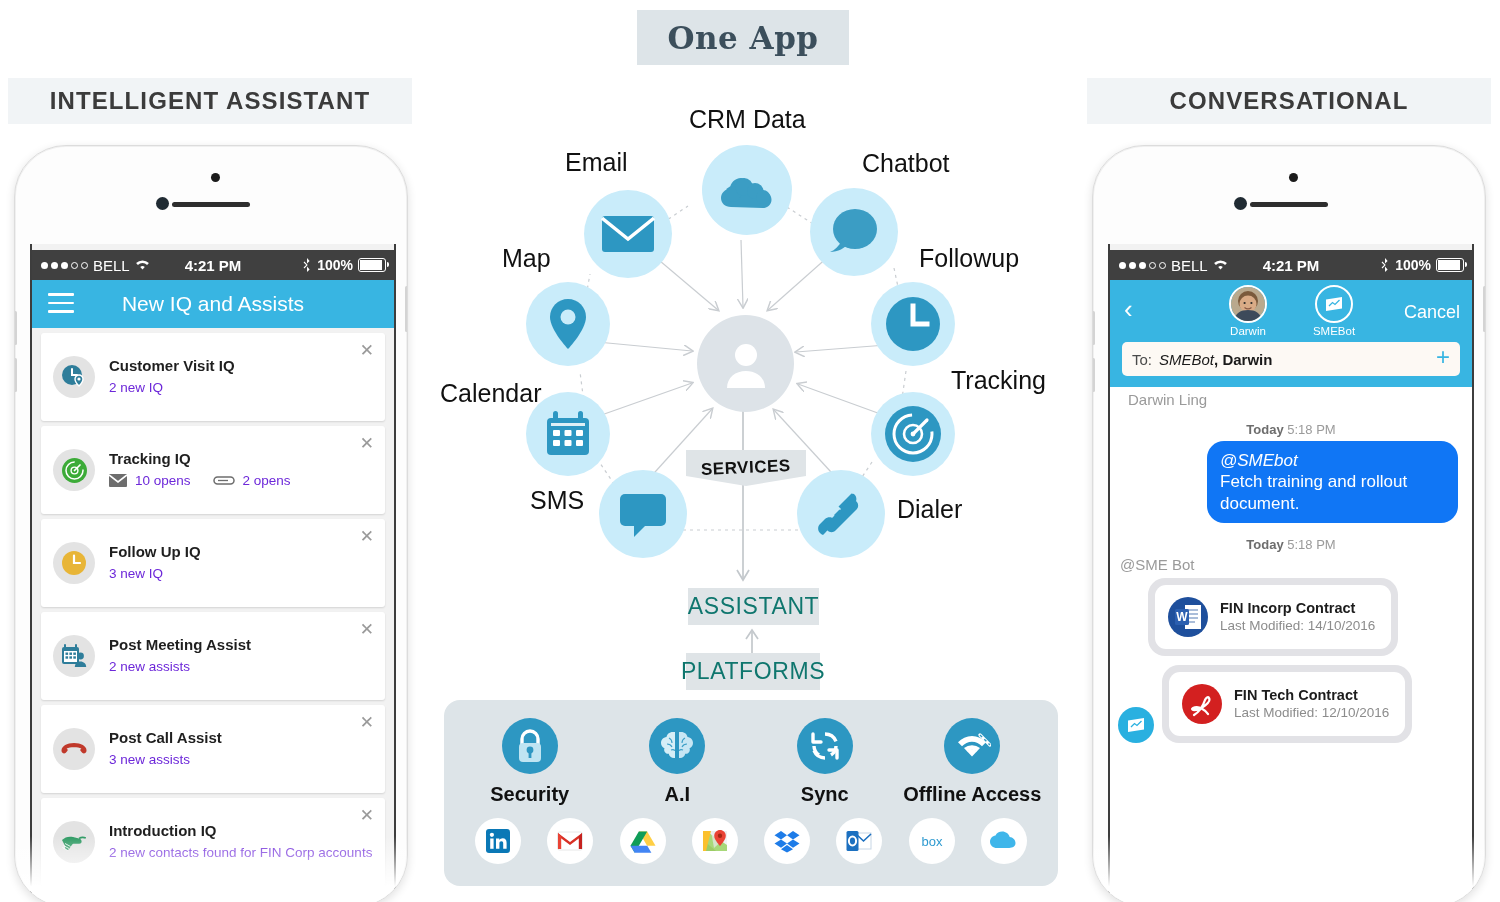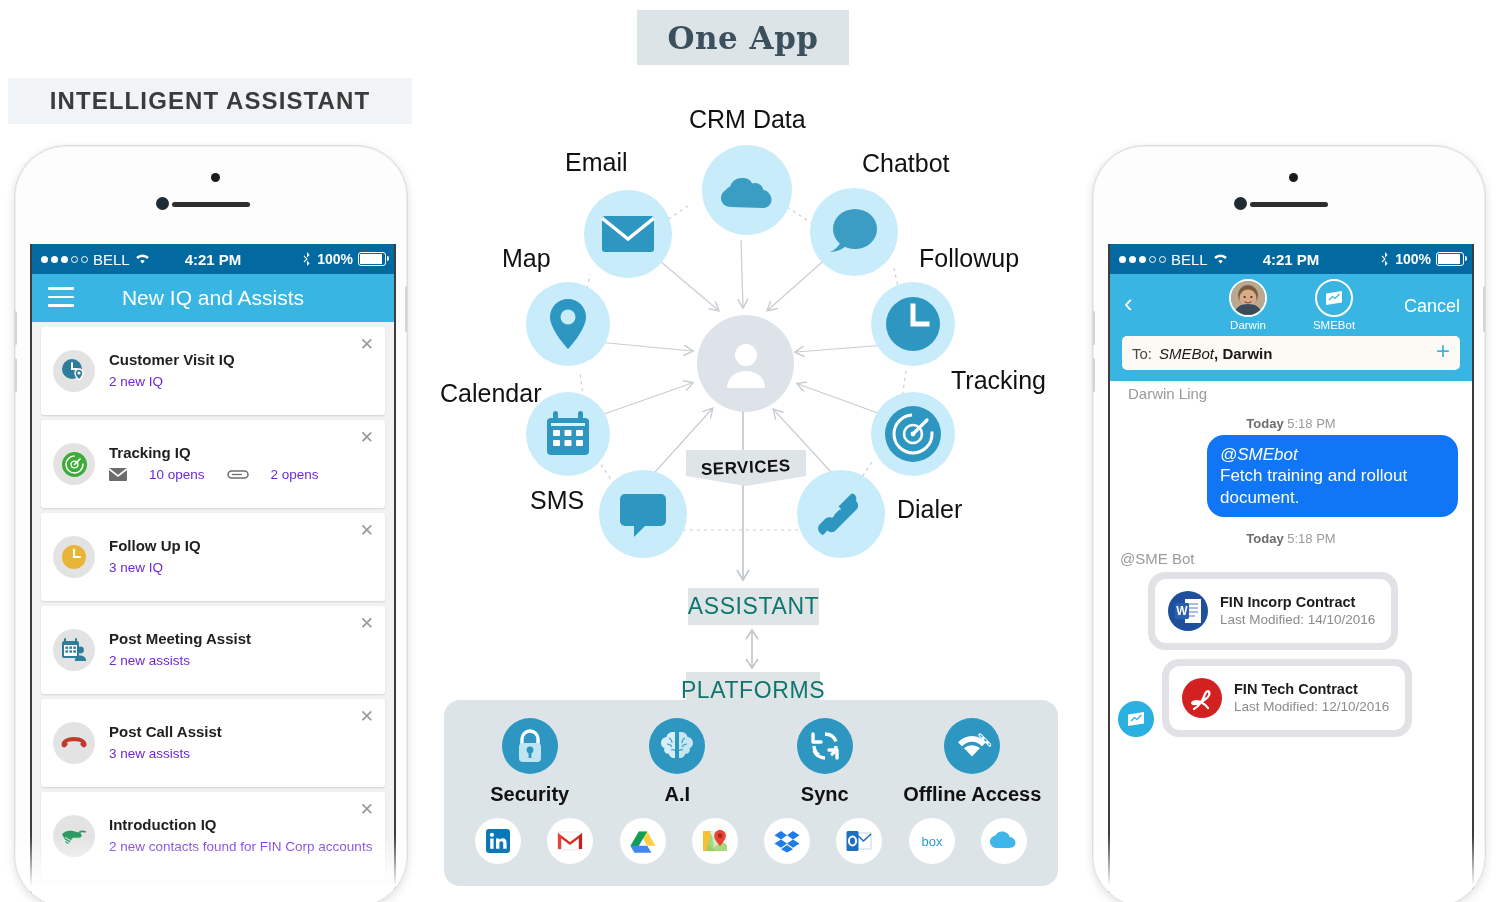--- a/index.html
+++ b/index.html
@@ -51,22 +51,22 @@
   .side-btn{position:absolute;width:3px;background:#d4d4d4;border-radius:2px;}
 
   .screen{
     position:absolute;left:15px;top:98px;width:362px;height:650px;
     background:#f2f2f2;border-left:2px solid #3d3d3d;border-right:2px solid #3d3d3d;
     overflow:hidden;
   }
 
   
   .statusbar{
-    height:30px;background:#0369a1;color:#fff;display:flex;align-items:center;
-    font-size:15px;position:relative;
+    height:30px;background:#404040;color:#fff;display:flex;align-items:center;
+    font-size:15px;position:relative;margin-top:6px;
   }
   .sb-left{position:absolute;left:9px;display:flex;align-items:center;gap:5px;}
   .dots{display:flex;gap:3px;align-items:center;}
   .dot{width:7px;height:7px;border-radius:50%;background:#fff;}
   .dot.hollow{background:transparent;border:1.2px solid #fff;width:5px;height:5px;}
   .sb-center{position:absolute;left:0;right:0;text-align:center;font-weight:bold;font-size:15px;}
   .sb-right{position:absolute;right:8px;display:flex;align-items:center;gap:5px;font-weight:bold;font-size:14px;}
   .batt{width:26px;height:12px;border:1.5px solid #fff;border-radius:3px;position:relative;}
   .batt::after{content:"";position:absolute;right:-4px;top:3px;width:2px;height:5px;background:#fff;border-radius:0 2px 2px 0;}
   .batt i{position:absolute;left:1px;top:1px;bottom:1px;width:22px;background:#fff;display:block;}
@@ -89,21 +89,21 @@
   }
   .card .avatar{
     width:42px;height:42px;border-radius:50%;background:#e3e3e3;flex:none;
     display:flex;align-items:center;justify-content:center;margin-right:14px;
   }
   .card .body{flex:1;min-width:0;}
   .card .t{font-size:15px;font-weight:bold;color:#1f1f1f;line-height:1.25;}
   .card .s{font-size:13.5px;color:#6d28d9;margin-top:3px;line-height:1.3;
     display:flex;align-items:center;gap:6px;flex-wrap:wrap;}
   .card .x{position:absolute;right:11px;top:9px;color:#9a9a9a;font-size:17px;line-height:1;cursor:pointer;}
-  .meta-grp{display:flex;align-items:center;gap:22px;margin-right:16px;}
+  .meta-grp{display:flex;align-items:center;gap:8px;margin-right:16px;}
 
   
   .chat-nav{background:#38b5e2;color:#fff;position:relative;height:62px;}
   .chat-nav .back{position:absolute;left:14px;top:16px;font-size:26px;line-height:1;}
   .chat-nav .cancel{position:absolute;right:12px;top:22px;font-size:18px;}
   .participants{position:absolute;left:0;right:0;top:5px;display:flex;justify-content:center;gap:24px;}
   .part{display:flex;flex-direction:column;align-items:center;width:62px;}
   .part .pic{width:34px;height:34px;border-radius:50%;overflow:hidden;border:2px solid #fff;}
   .part .nm{font-size:11.5px;margin-top:2px;}
   .bot-circle{width:34px;height:34px;border-radius:50%;border:2px solid #fff;
@@ -140,21 +140,21 @@
   .nlabel{position:absolute;font-size:25px;color:#111;white-space:nowrap;}
   .hub{position:absolute;left:267px;top:315px;width:97px;height:97px;border-radius:50%;
     background:#dde3e8;display:flex;align-items:center;justify-content:center;}
   .ribbon{position:absolute;left:256px;top:450px;width:120px;height:36px;background:#dfe4e7;
     display:flex;align-items:center;justify-content:center;
     clip-path:polygon(0 0,100% 0,100% 72%,50% 100%,0 72%);}
   .ribbon span{font-size:17px;font-weight:bold;color:#111;letter-spacing:.5px;
     transform:rotate(-2.5deg);}
   .boxlbl{position:absolute;background:#dfe4e7;display:flex;align-items:center;justify-content:center;}
   #assistant-box{left:258px;top:588px;width:131px;height:37px;}
-  #platforms-box{left:256px;top:672px;width:134px;height:37px;}
+  #platforms-box{left:256px;top:653px;width:134px;height:37px;}
   .boxlbl span{font-size:23px;font-weight:normal;color:#0f766e;letter-spacing:.6px;}
 
   .platforms-panel{
     position:absolute;left:14px;top:700px;width:614px;height:186px;
     background:#dde4e8;border-radius:16px;
   }
   .feat-row{position:absolute;left:0;top:18px;width:100%;display:flex;justify-content:space-around;padding:0 12px;box-sizing:border-box;}
   .feat{display:flex;flex-direction:column;align-items:center;width:122px;}
   .feat .circ{width:56px;height:56px;border-radius:50%;background:#2d97c2;
     display:flex;align-items:center;justify-content:center;}
@@ -168,20 +168,23 @@
 <body>
 
 <div class="stage">
 
   <div class="one-app-banner">
     <span>One App</span>
   </div>
 
   <div class="col-header" id="hdr-left">
     <span>INTELLIGENT ASSISTANT</span>
+  </div>
+  <div class="col-header" id="hdr-right">
+    <span>CONVERSATIONAL</span>
   </div>
 
   <div class="phone" id="phone-left">
     <div class="sensor"></div>
     <div class="speaker"></div>
     <div class="cam"></div>
     <div class="side-btn" style="left:-1px;top:165px;height:34px;"></div>
     <div class="side-btn" style="left:-1px;top:212px;height:34px;"></div>
     <div class="side-btn" style="right:-1px;top:140px;height:46px;"></div>
 

